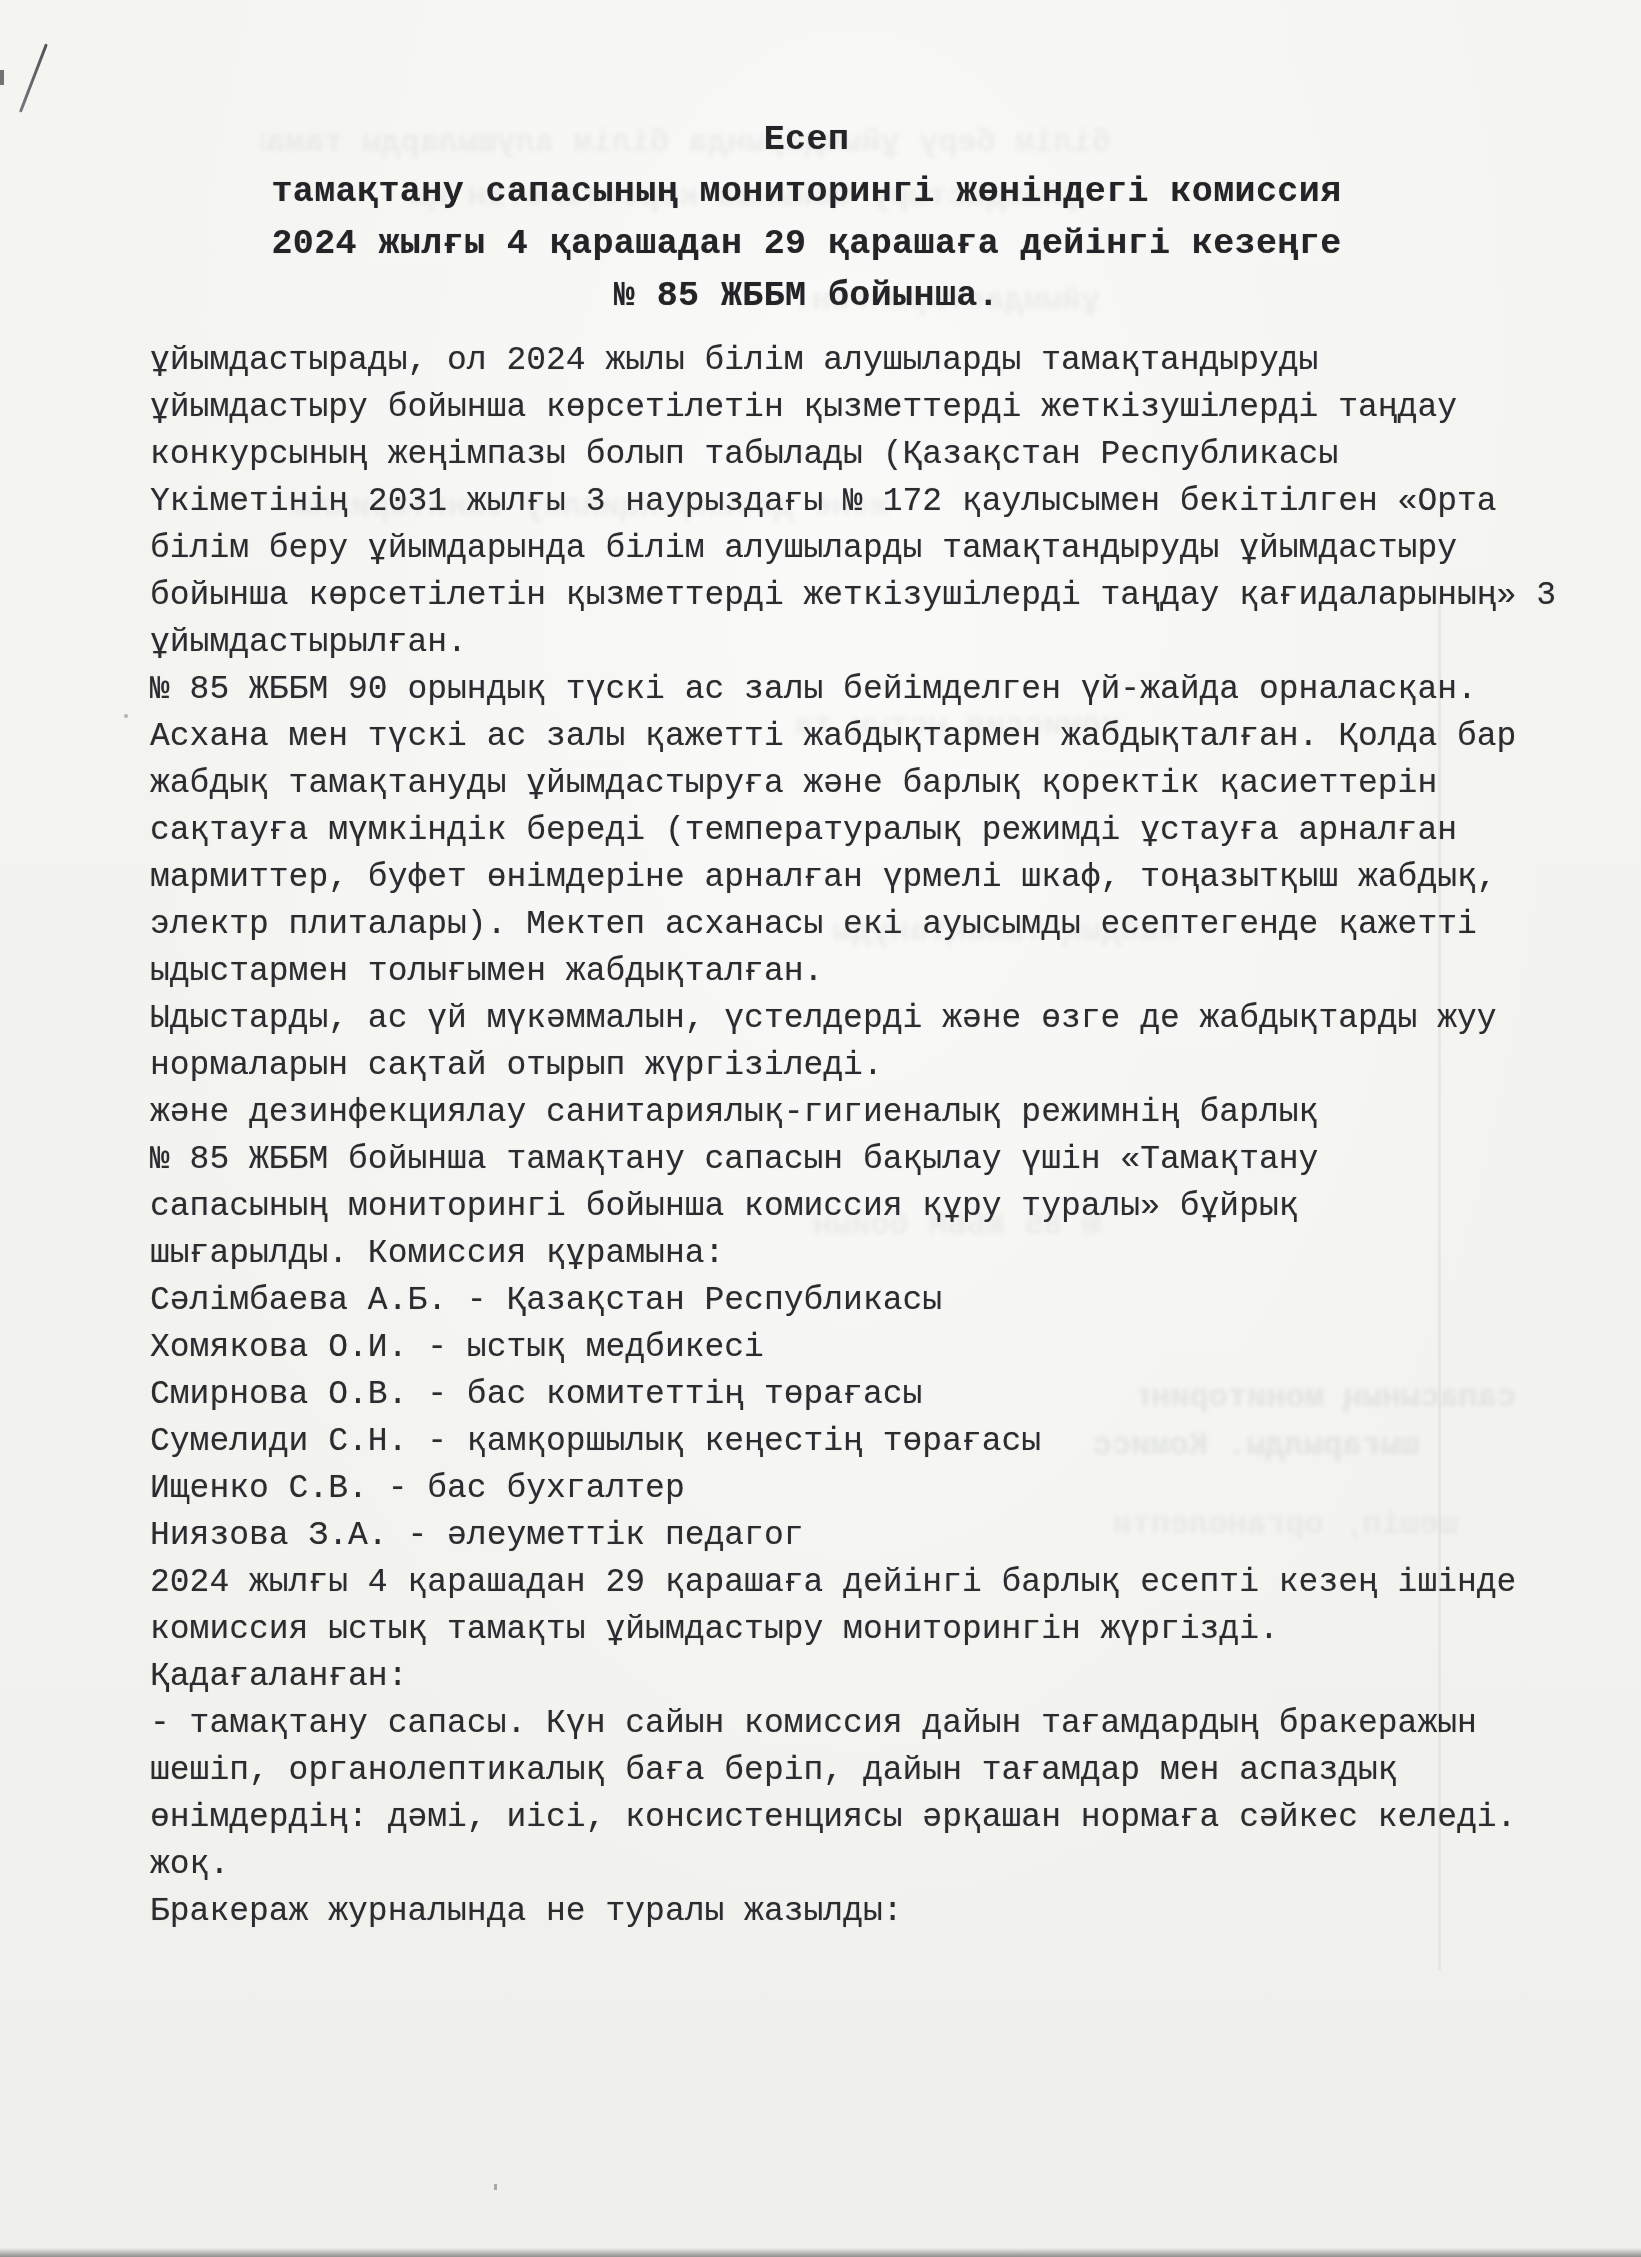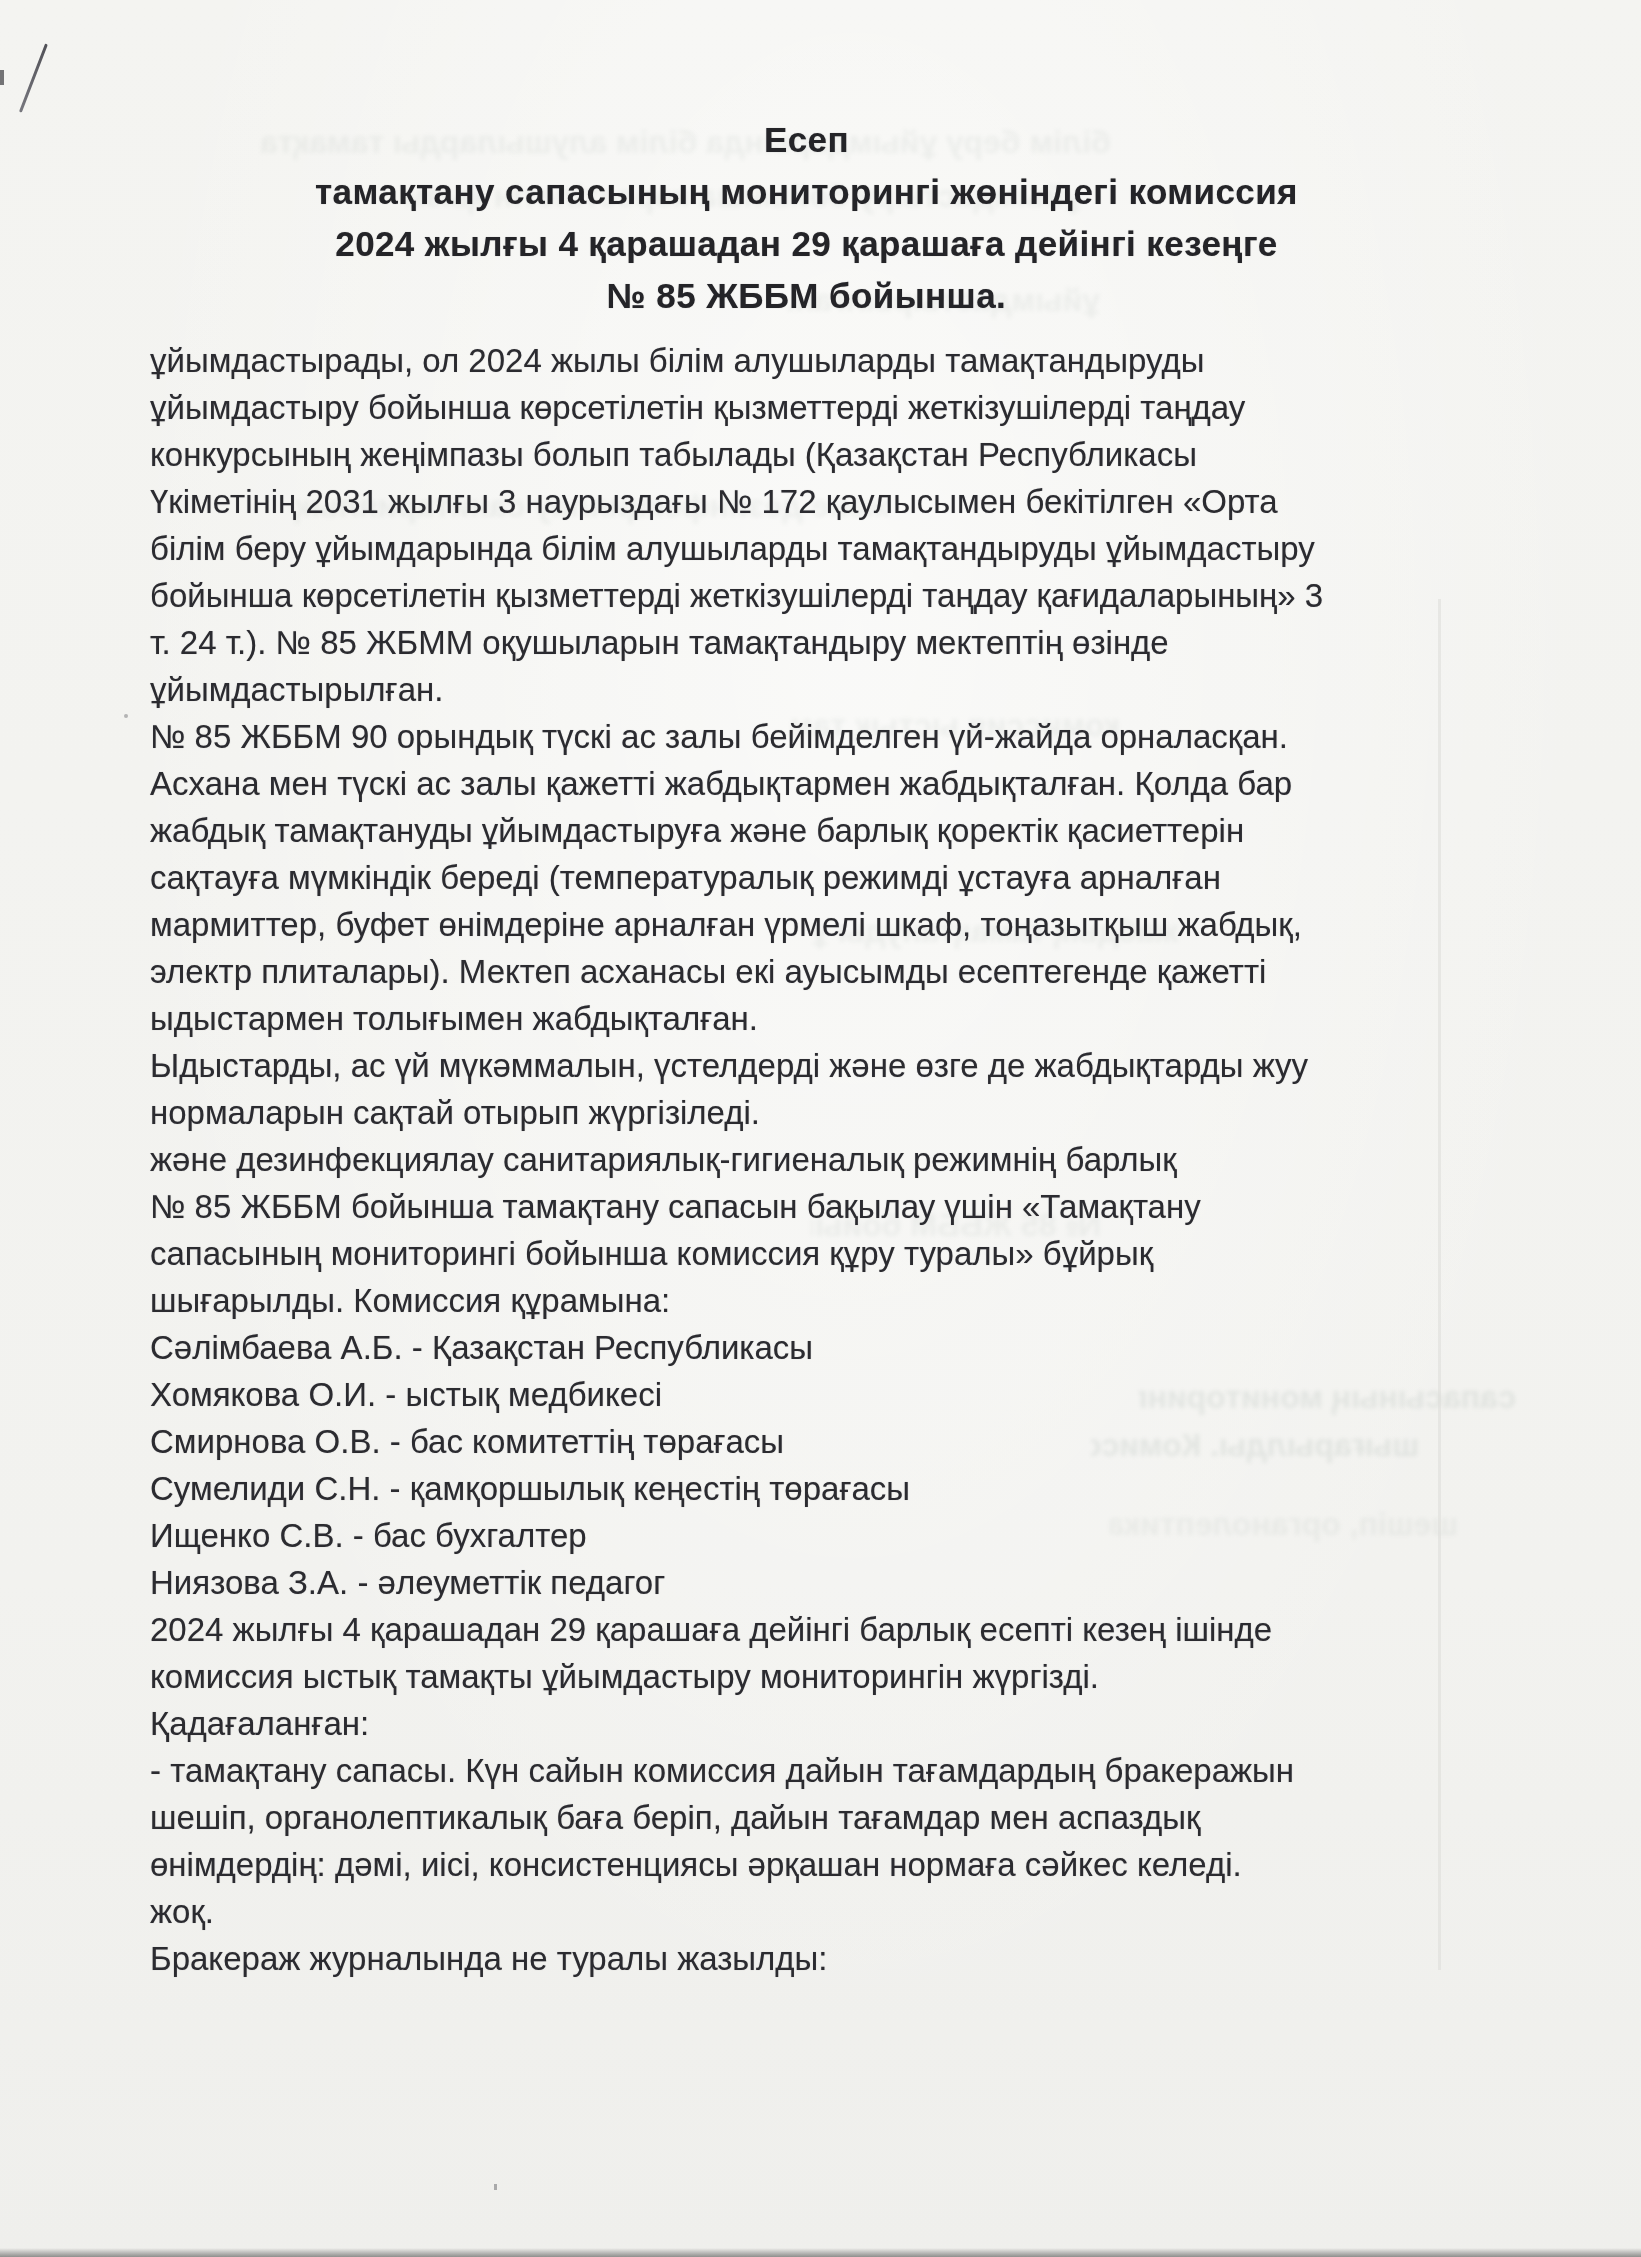--- a/index.html
+++ b/index.html
@@ -4,21 +4,21 @@
 <style>
   html,body{margin:0;padding:0;background:#dededb;}
   .page{
     position:relative;
     width:1641px;height:2257px;
     margin:0 auto;
     overflow:hidden;
     background:
       radial-gradient(ellipse at 52% 28%, rgba(255,255,255,0.55), rgba(255,255,255,0) 62%),
       linear-gradient(to bottom, #f4f4f1 0%, #f2f2ef 70%, #efefec 100%);
-    font-family:Liberation Sans, sans-serif;
+    font-family:Liberation Mono, monospace;
     color:#2b2b30;
   }
   .content{
     position:absolute;left:150px;top:114px;width:1313px;
   }
   .title-block{
     text-align:center;
     font-weight:bold;
     font-size:35px;
     line-height:52px;
@@ -94,21 +94,20 @@
       <div class="t-line">2024 жылғы 4 қарашадан 29 қарашаға дейінгі кезеңге</div>
       <div class="t-line">№ 85 ЖББМ бойынша.</div>
     </div>
     <div class="body-block">
       <div class="line">ұйымдастырады, ол 2024 жылы білім алушыларды тамақтандыруды</div>
       <div class="line">ұйымдастыру бойынша көрсетілетін қызметтерді жеткізушілерді таңдау</div>
       <div class="line">конкурсының жеңімпазы болып табылады (Қазақстан Республикасы</div>
       <div class="line">Үкіметінің 2031 жылғы 3 наурыздағы № 172 қаулысымен бекітілген «Орта</div>
       <div class="line">білім беру ұйымдарында білім алушыларды тамақтандыруды ұйымдастыру</div>
       <div class="line">бойынша көрсетілетін қызметтерді жеткізушілерді таңдау қағидаларының» 3</div>
-      <div class="line">т. 24 т.). № 85 ЖБММ оқушыларын тамақтандыру мектептің өзінде</div>
       <div class="line">ұйымдастырылған.</div>
       <div class="line">№ 85 ЖББМ 90 орындық түскі ас залы бейімделген үй-жайда орналасқан.</div>
       <div class="line">Асхана мен түскі ас залы қажетті жабдықтармен жабдықталған. Қолда бар</div>
       <div class="line">жабдық тамақтануды ұйымдастыруға және барлық қоректік қасиеттерін</div>
       <div class="line">сақтауға мүмкіндік береді (температуралық режимді ұстауға арналған</div>
       <div class="line">мармиттер, буфет өнімдеріне арналған үрмелі шкаф, тоңазытқыш жабдық,</div>
       <div class="line">электр плиталары). Мектеп асханасы екі ауысымды есептегенде қажетті</div>
       <div class="line">ыдыстармен толығымен жабдықталған.</div>
       <div class="line">Ыдыстарды, ас үй мүкәммалын, үстелдерді және өзге де жабдықтарды жуу</div>
       <div class="line">нормаларын сақтай отырып жүргізіледі.</div>

